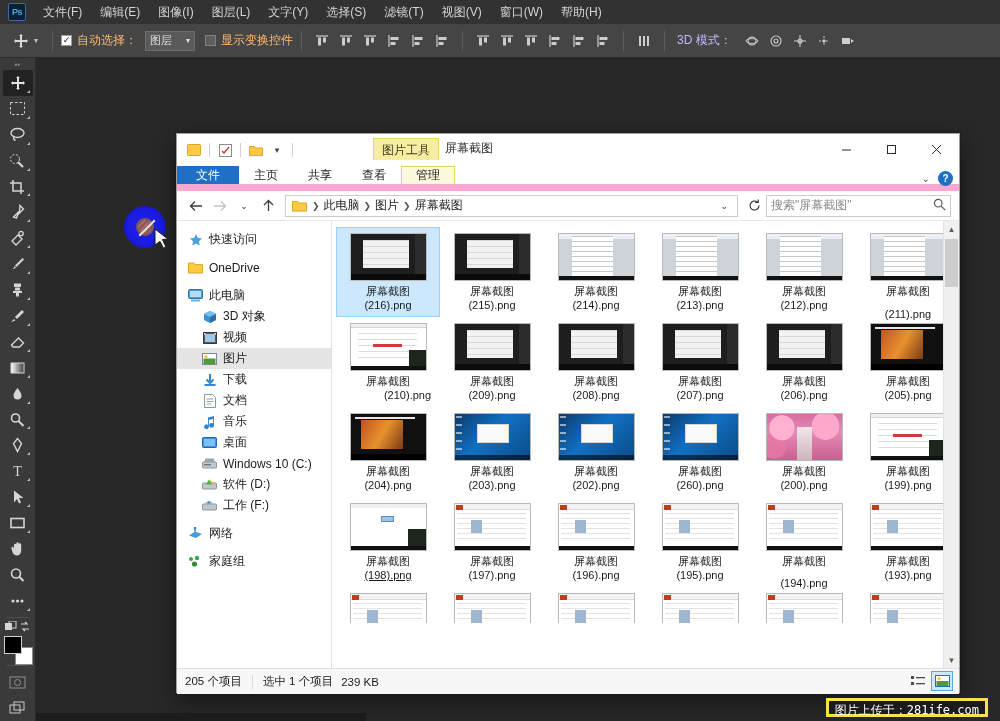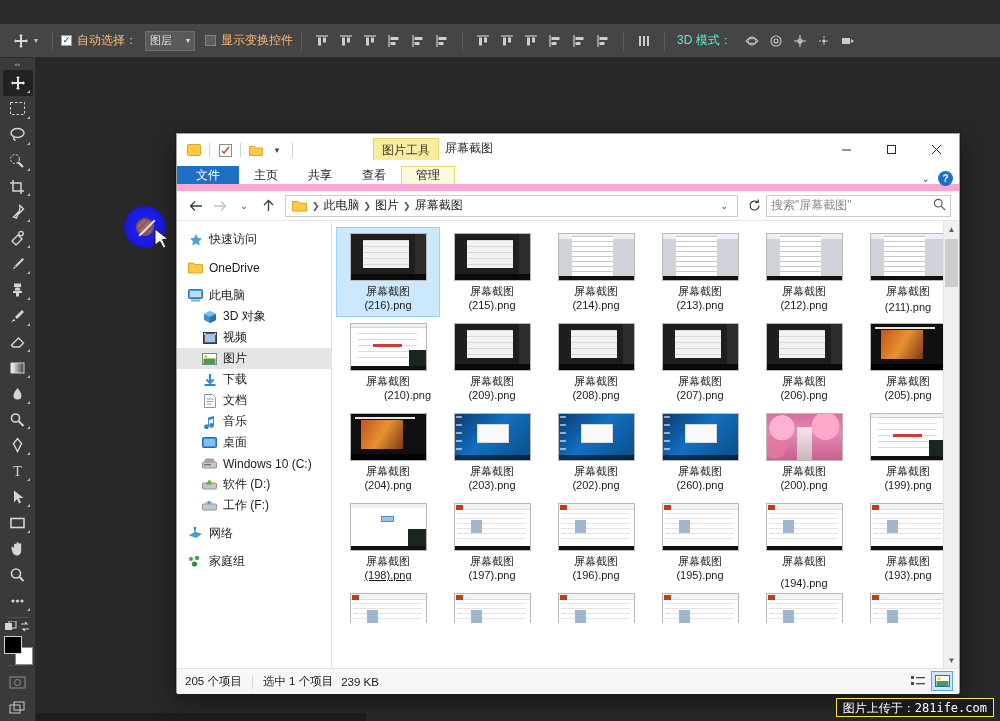--- a/index.html
+++ b/index.html
@@ -53,21 +53,21 @@
   }
   .opt-select {
     width:50px; height:20px; background:#5a5a5a; border:1px solid #6e6e6e;
     color:#e0e0e0; font-size:11px; display:flex; align-items:center;
     padding:0 4px; margin-left:8px; justify-content:space-between;
   }
   .opt-icon-btn {
     width:24px; height:24px; display:flex; align-items:center; justify-content:center;
     color:#cdcdcd;
   }
-  .opt-3d-label { color:#5eead4; font-size:12px; margin:0 8px 0 4px; }
+  .opt-3d-label { color:#c4b5fd; font-size:12px; margin:0 8px 0 4px; }
 
   
   .ps-toolbar {
     position:absolute; left:0; top:58px; width:36px; bottom:0;
     background:#3a3a3a; border-right:1px solid #2b2b2b;
     display:flex; flex-direction:column; align-items:center; padding-top:2px;
   }
   .tb-grip { width:14px; height:10px; color:#888; font-size:8px; text-align:center; line-height:10px; }
   .tb-btn {
     width:30px; height:28px; display:flex; align-items:center; justify-content:center;
@@ -276,32 +276,47 @@
   .st-sep { width:1px; height:14px; background:#d8d8d8; margin:0 10px; }
   .st-views { position:absolute; right:6px; top:2px; display:flex; gap:2px; }
   .view-btn {
     width:22px; height:20px; display:flex; align-items:center; justify-content:center;
     color:#4b4b4b;
   }
   .view-btn.active { background:#cce8ff; border:1px solid #5aa7e0; }
 
   
   .watermark {
-    position:absolute; right:6px; bottom:4px; height:19px; padding:0 6px;
+    position:absolute; right:12px; bottom:4px; height:19px; padding:0 6px;
     background:#1b1b1b; color:#fff; font-size:12px; line-height:19px;
     font-family:"DejaVu Sans Mono","Liberation Mono",monospace; letter-spacing:0px;
-    border:1px solid #fde047;
+    border:3px solid #fde047;
   }
   .watermark .cn { font-family:"DejaVu Sans","Liberation Sans",sans-serif; }
 </style>
 </head>
 <body>
 
 <div id="ps-root">
 
+  <div class="ps-menubar">
+    <div class="ps-logo">Ps</div>
+    <div id="ps-menus" style="display:flex;">
+        <div class="ps-menu-item">文件(F)</div>
+        <div class="ps-menu-item">编辑(E)</div>
+        <div class="ps-menu-item">图像(I)</div>
+        <div class="ps-menu-item">图层(L)</div>
+        <div class="ps-menu-item">文字(Y)</div>
+        <div class="ps-menu-item">选择(S)</div>
+        <div class="ps-menu-item">滤镜(T)</div>
+        <div class="ps-menu-item">视图(V)</div>
+        <div class="ps-menu-item">窗口(W)</div>
+        <div class="ps-menu-item">帮助(H)</div>
+      </div>
+  </div>
 
   <div class="ps-optionsbar">
     <div class="opt-tool">
       <svg width="16" height="16" viewBox="0 0 16 16">
           <path d="M8 1l2 2H9v4h4V6l2 2-2 2V9H9v4h1l-2 2-2-2h1V9H3v1L1 8l2-2v1h4V3H6z" fill="#d8d8d8"></path>
         </svg>
     </div>
     <div class="opt-caret">▾</div>
     <div class="opt-sep"></div>
     <div class="opt-check">✓</div>
@@ -916,21 +931,21 @@
             <div class="cap">屏幕截图</div>
             <div class="cap" style="margin-top: 0px;">(212).png</div>
           </div>
           <div class="cell">
             <div class="thumb t-doc">
               <div class="topbar"></div>
               <div class="page"></div>
               <div class="botbar"></div>
             </div>
             <div class="cap">屏幕截图</div>
-            <div class="cap" style="margin-top: 2px;">(211).png</div>
+            <div class="cap" style="margin-top: 9px;">(211).png</div>
           </div>
           <div class="cell">
             <div class="thumb t-white">
               <div class="hdr"></div>
               <div class="lines"></div>
               <div class="red"></div>
               <div class="blk"></div>
               <div class="botbar"></div>
             </div>
             <div class="cap">屏幕截图</div>

